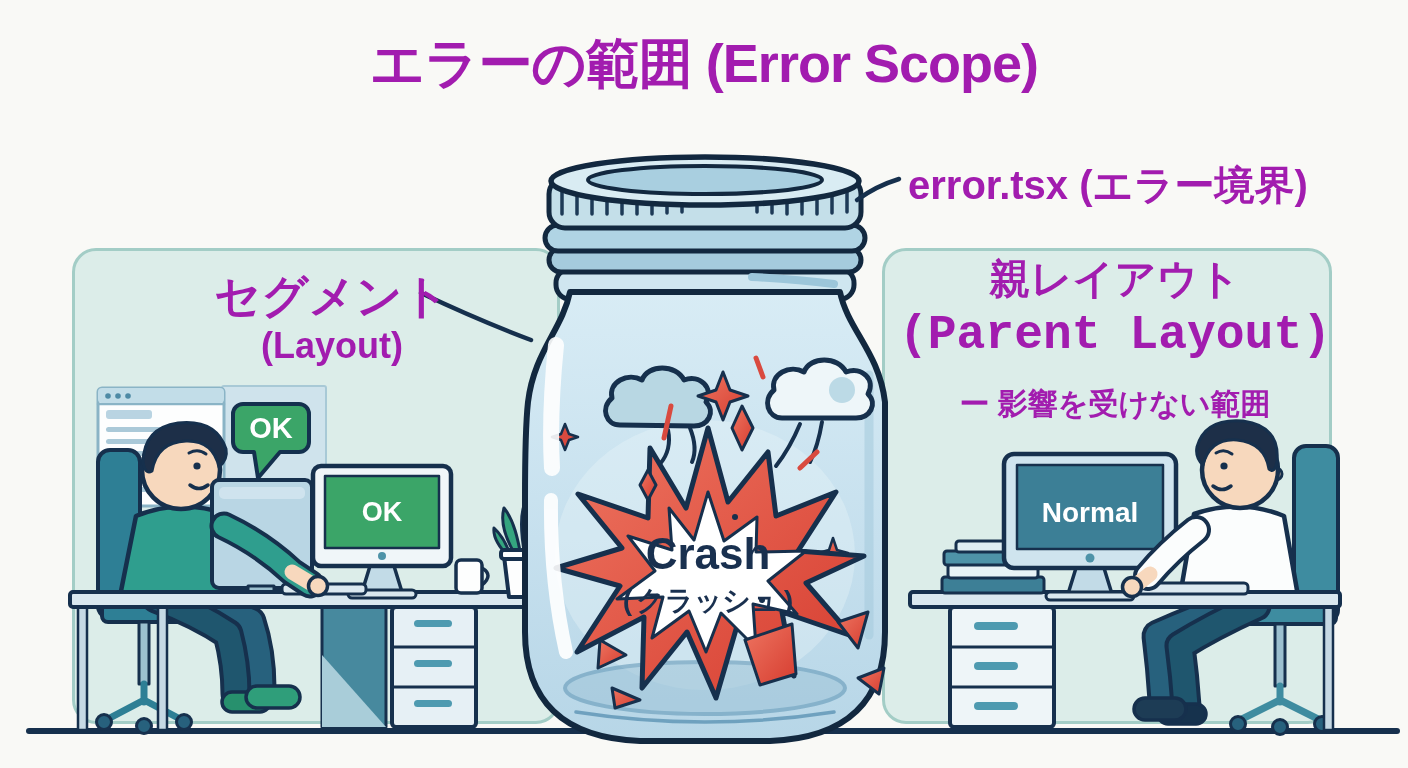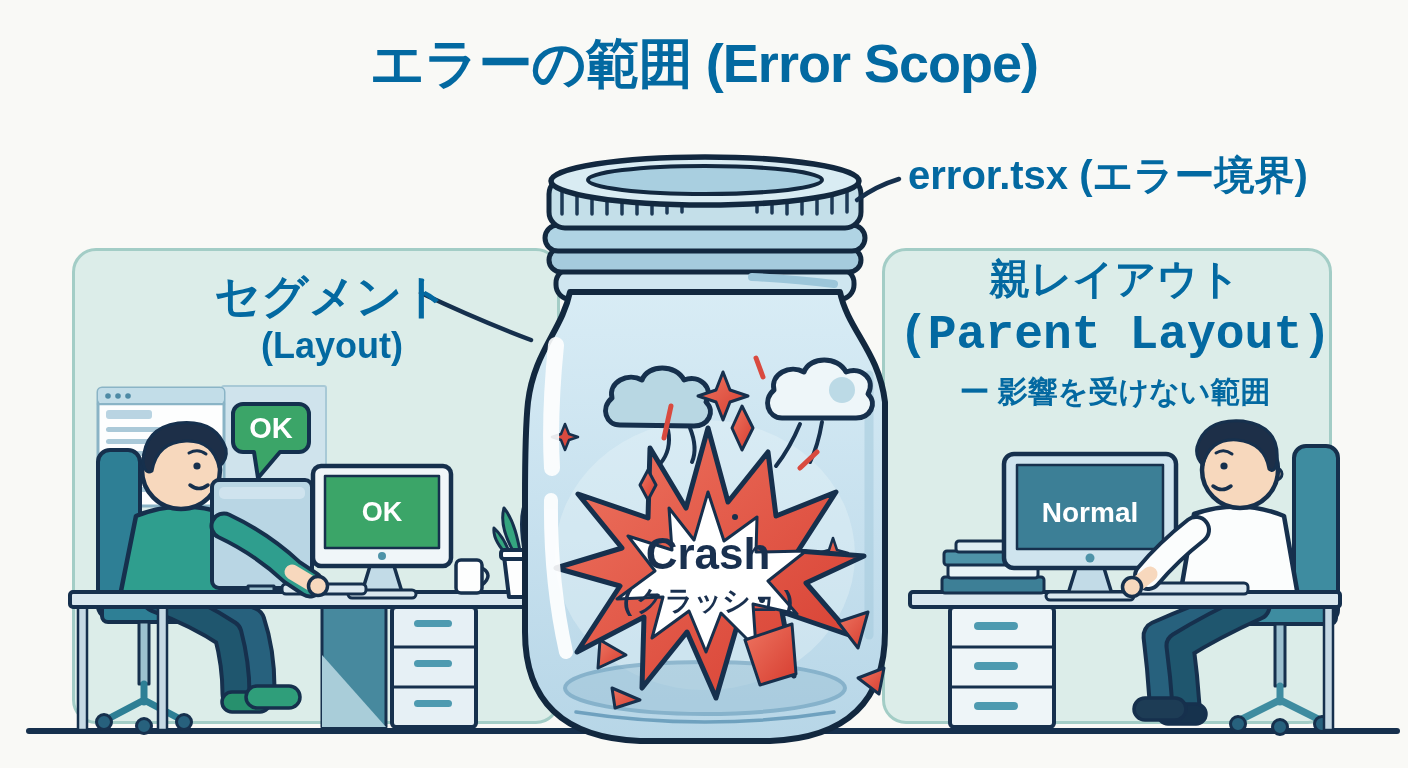--- a/index.html
+++ b/index.html
@@ -9,30 +9,30 @@
     font-family:"Liberation Sans","DejaVu Sans",sans-serif;
   }
   .panel{
     position:absolute;top:248px;height:476px;
     background:#dcede9;border:3px solid #a3cdc6;border-radius:24px;
     box-sizing:border-box;
   }
   #panel-left{left:72px;width:488px;}
   #panel-right{left:882px;width:450px;}
   svg.art{position:absolute;left:0;top:0;}
-  .t{position:absolute;font-weight:700;color:#0369a1;white-space:nowrap;}
+  .t{position:absolute;font-weight:700;color:#a21caf;white-space:nowrap;}
   #title{left:0;top:28px;width:1408px;text-align:center;font-size:54px;letter-spacing:-1px;}
-  #error-label{left:908px;top:148px;font-size:40px;}
+  #error-label{left:908px;top:158px;font-size:40px;}
   #segment-label{left:214px;top:268px;width:236px;text-align:center;white-space:normal;line-height:1.22;}
   #segment-label .l1{font-size:46px;}
   #segment-label .l2{font-size:36px;}
   #parent-label{left:898px;top:254px;width:434px;text-align:center;white-space:normal;line-height:1.25;}
   #parent-label .l1{font-size:41px;}
   #parent-label .l2{font-size:48px;font-family:Liberation Mono, monospace;}
-  #parent-label .l3{font-size:30px;margin-top:8px;}
+  #parent-label .l3{font-size:30px;margin-top:20px;}
   #crash-label{left:600px;top:529px;width:216px;text-align:center;font-size:44px;color:#19304f;}
   #crash-label-jp{left:588px;top:582px;width:240px;text-align:center;font-size:28px;color:#19304f;font-family:Liberation Mono, monospace;}
   .screen-text{position:absolute;display:flex;align-items:center;justify-content:center;
     color:#ffffff;font-weight:700;text-align:center;}
   #bubble-ok{left:233px;top:404px;width:76px;height:48px;font-size:29px;}
   #screen-ok{left:325px;top:476px;width:114px;height:72px;font-size:27px;}
   #screen-normal{left:1017px;top:465px;width:146px;height:96px;font-size:28px;}
 </style>
 </head>
 <body>

